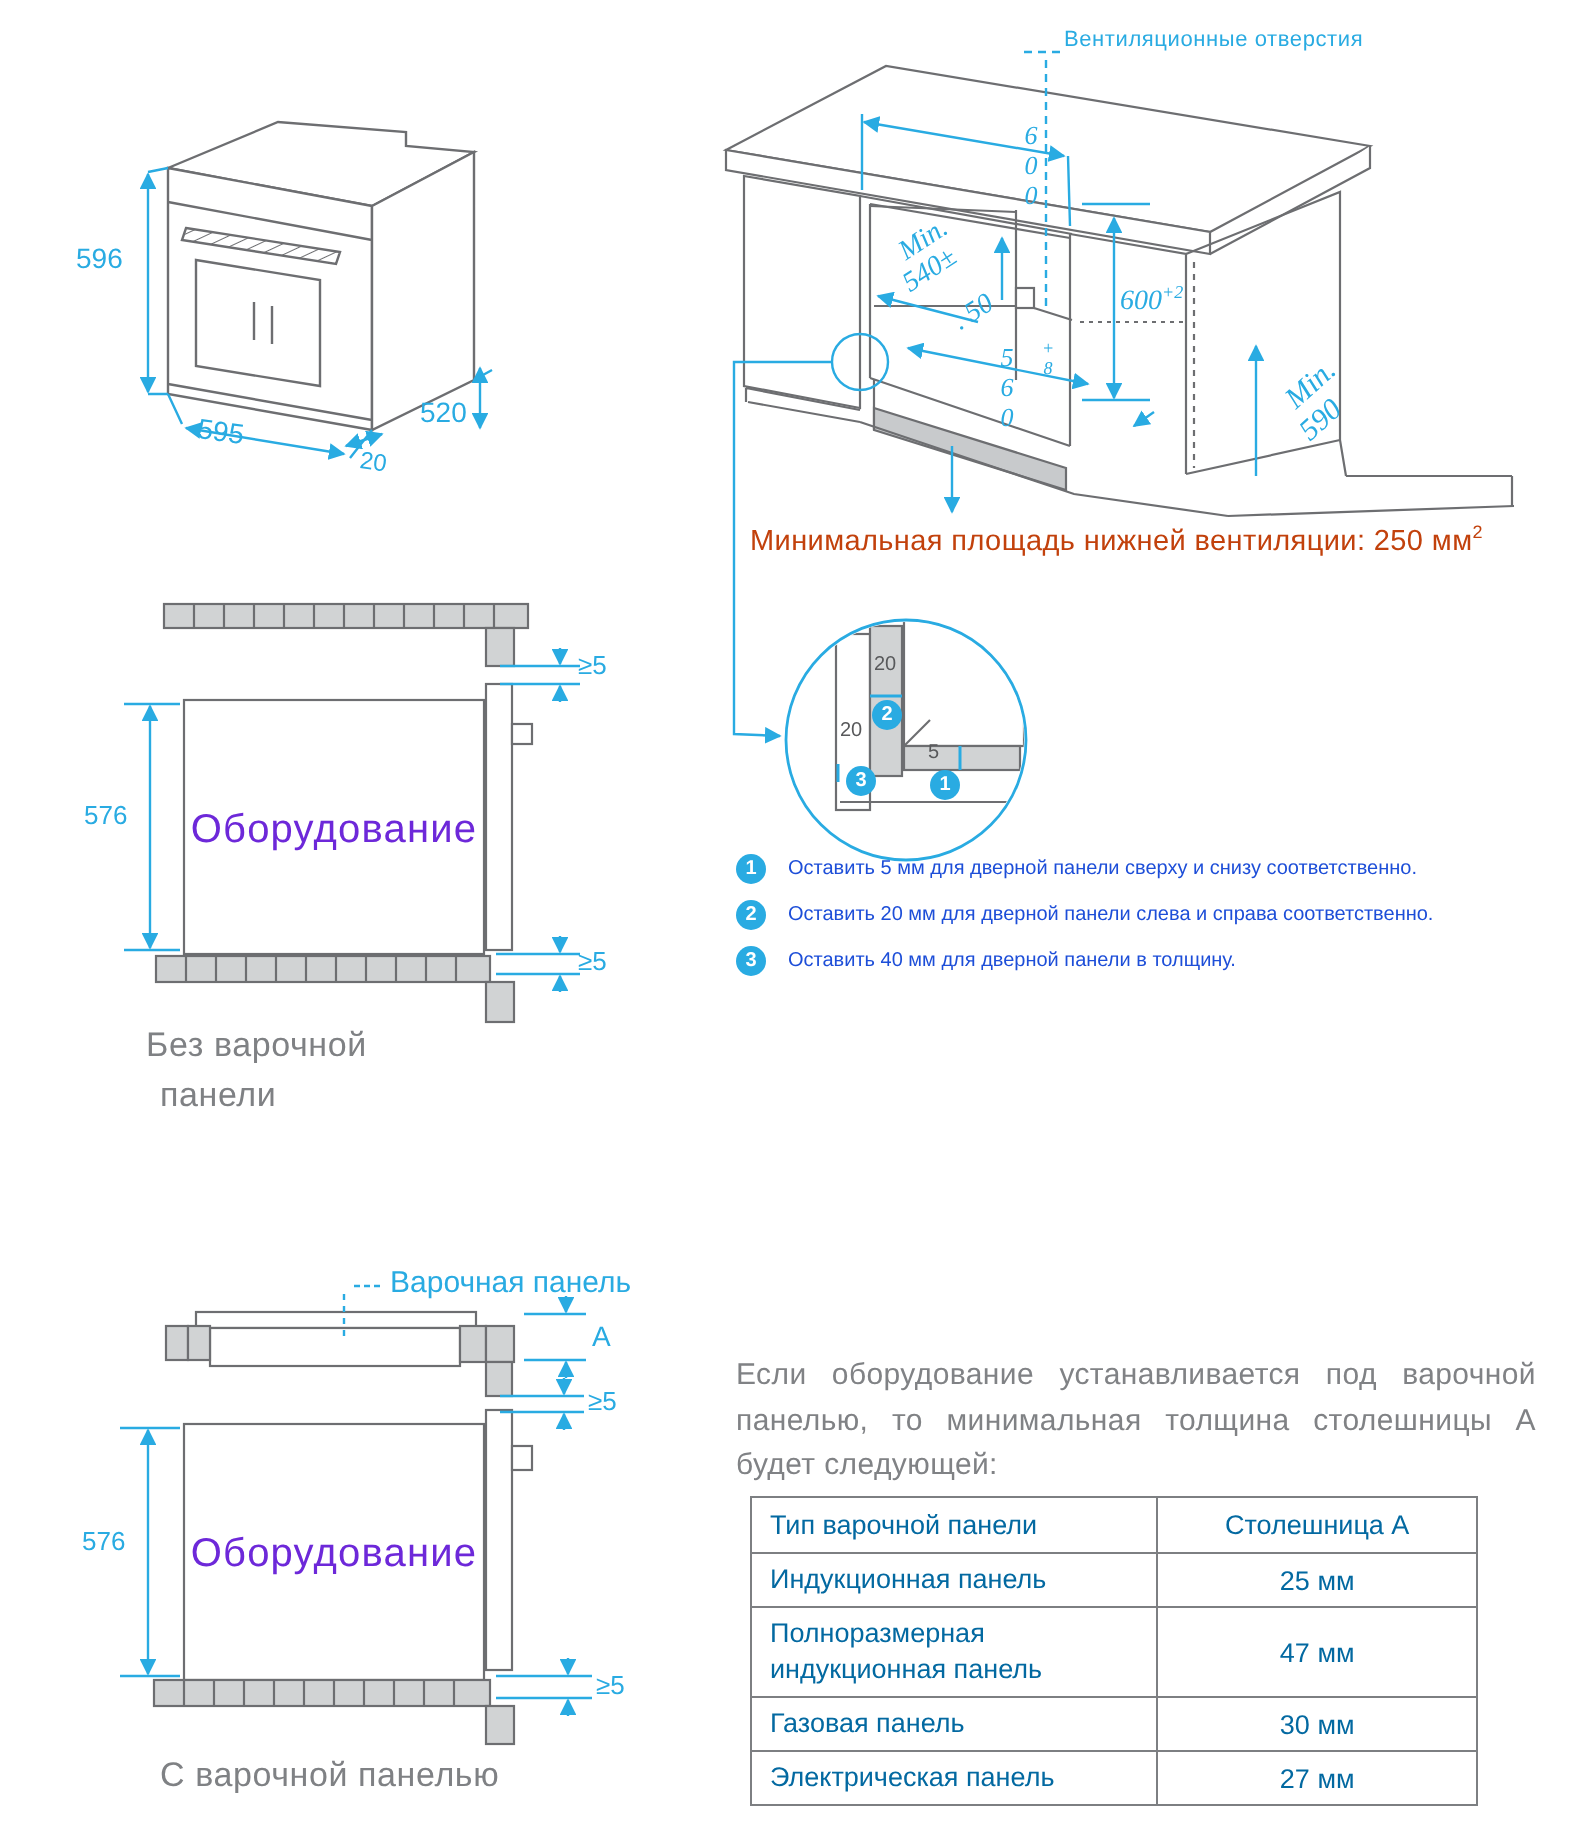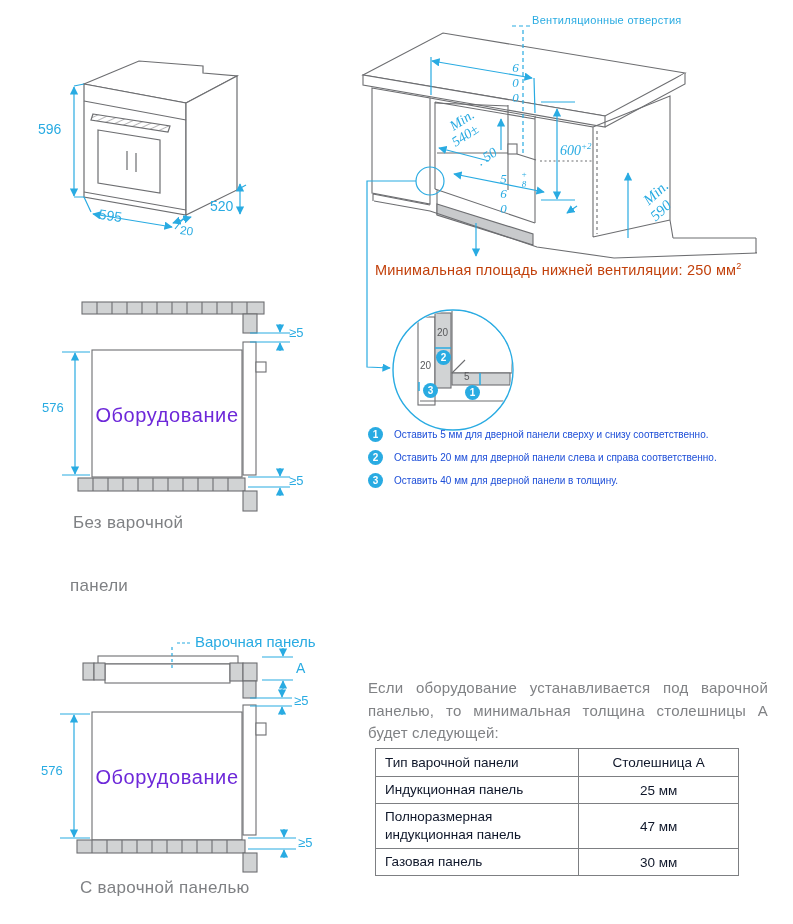--- a/index.html
+++ b/index.html
@@ -18,21 +18,21 @@
   .badge{position:absolute;width:15px;height:15px;border-radius:50%;background:#29abe2;
          color:#fff;font-size:10px;font-weight:bold;text-align:center;line-height:15px;}
   .note-badge{flex:0 0 15px;width:15px;height:15px;border-radius:50%;background:#29abe2;
          color:#fff;font-size:10px;font-weight:bold;text-align:center;line-height:15px;margin-top:3px;}
   #notes{position:absolute;left:368px;top:424px;width:420px;}
   .note{display:flex;gap:11px;margin-bottom:1px;}
   .note-text{font-size:10px;line-height:22px;color:#1d4ed8;text-align:justify;flex:1;}
   #paragraph{position:absolute;left:368px;top:677px;width:400px;font-size:15px;
              line-height:22.5px;color:#808285;text-align:justify;letter-spacing:.2px;}
   #hob-table{position:absolute;left:375px;top:748px;width:364px;border-collapse:collapse;
-             font-size:13.5px;color:#0f172a;}
+             font-size:13.5px;color:#0369a1;}
   #hob-table td,#hob-table th{border:1px solid #7d7f82;font-weight:normal;}
   #hob-table .c1{width:198px;text-align:left;padding:4px 6px 4px 9px;line-height:18px;}
   #hob-table .c2{width:165px;text-align:center;padding:4px 2px;}
   #hob-table tr.hdr td{height:19px;}
   sup{font-size:9px;}
   .ventnote{font-size:14.5px;color:#c2410c;letter-spacing:.2px;}
   .smtxt{font-size:10px;color:#58595b;}
 </style>
 </head>
 <body>
@@ -217,21 +217,21 @@
     <div class="note-badge">3</div>
     <div class="note-text">Оставить 40 мм для дверной панели в толщину.</div>
   </div>
 </div>
 
 <div class="lbl equip" style="left:92px;top:404px;width:150px;">Оборудование</div>
 <div class="lbl dim" style="left:42px;top:400px;font-size:13px;">576</div>
 <div class="lbl gap" style="left:289px;top:325px;">≥5</div>
 <div class="lbl gap" style="left:289px;top:473px;">≥5</div>
 <div class="lbl cap" style="left:73px;top:513px;">Без варочной</div>
-<div class="lbl cap" style="left:70px;top:538px;margin-top:38px;">панели</div>
+<div class="lbl cap" style="left:80px;top:538px;">панели</div>
 
 <div class="lbl blue" style="left:195px;top:633px;font-size:15px;">Варочная панель</div>
 <div class="lbl dim" style="left:296px;top:660px;">A</div>
 <div class="lbl gap" style="left:294px;top:693px;">≥5</div>
 <div class="lbl equip" style="left:92px;top:766px;width:150px;">Оборудование</div>
 <div class="lbl dim" style="left:41px;top:763px;font-size:13px;">576</div>
 <div class="lbl gap" style="left:298px;top:835px;">≥5</div>
 <div class="lbl cap" style="left:62px;top:878px;margin-left:18px;">С варочной панелью</div>
 
 <div id="paragraph">Если оборудование устанавливается под варочной панелью, то минимальная толщина столешницы A будет следующей:</div>
@@ -247,16 +247,20 @@
     <td class="c2">25 мм</td>
   </tr>
   <tr>
     <td class="c1" style="width:170px;white-space:normal;">Полноразмерная индукционная панель</td>
     <td class="c2">47 мм</td>
   </tr>
   <tr>
     <td class="c1">Газовая панель</td>
     <td class="c2">30 мм</td>
   </tr>
+  <tr>
+    <td class="c1">Электрическая панель</td>
+    <td class="c2">27 мм</td>
+  </tr>
 </tbody>
     </table>
 
 </div>
 
 </body></html>

